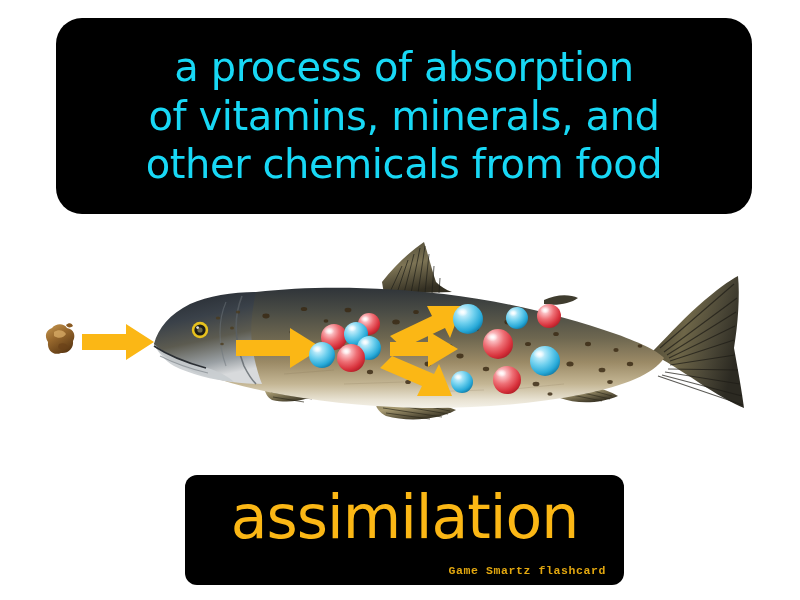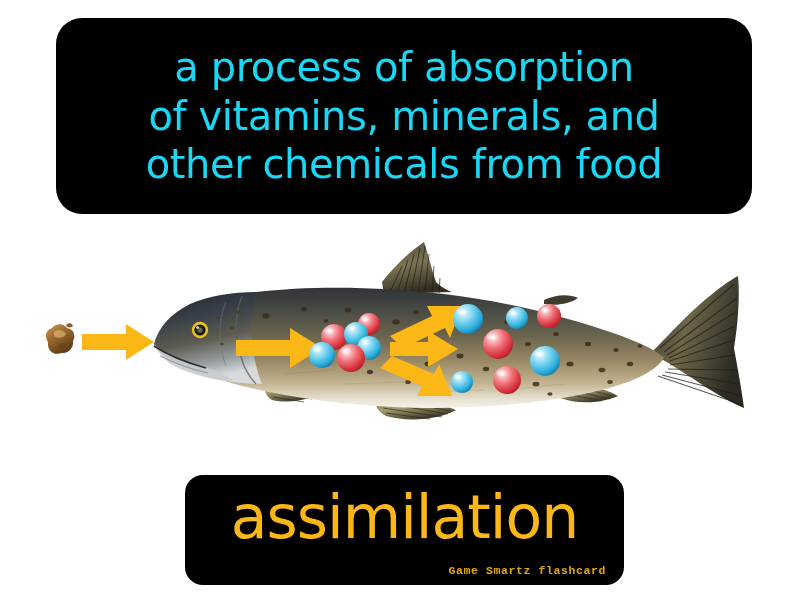--- a/index.html
+++ b/index.html
@@ -51,21 +51,21 @@
   }
 
   
   .term-card {
     position: absolute;
     left: 181px;
     top: 475px;
     width: 439px;
     height: 110px;
     background: #000000;
-    border-radius: 18px;
+    border-radius: 12px;
     box-sizing: border-box;
   }
   .term-text {
     position: absolute;
     left: 0;
     top: 6px;
     width: 439px;
     text-align: center;
     color: #FBB715;
     font-family: "DejaVu Sans", sans-serif;

